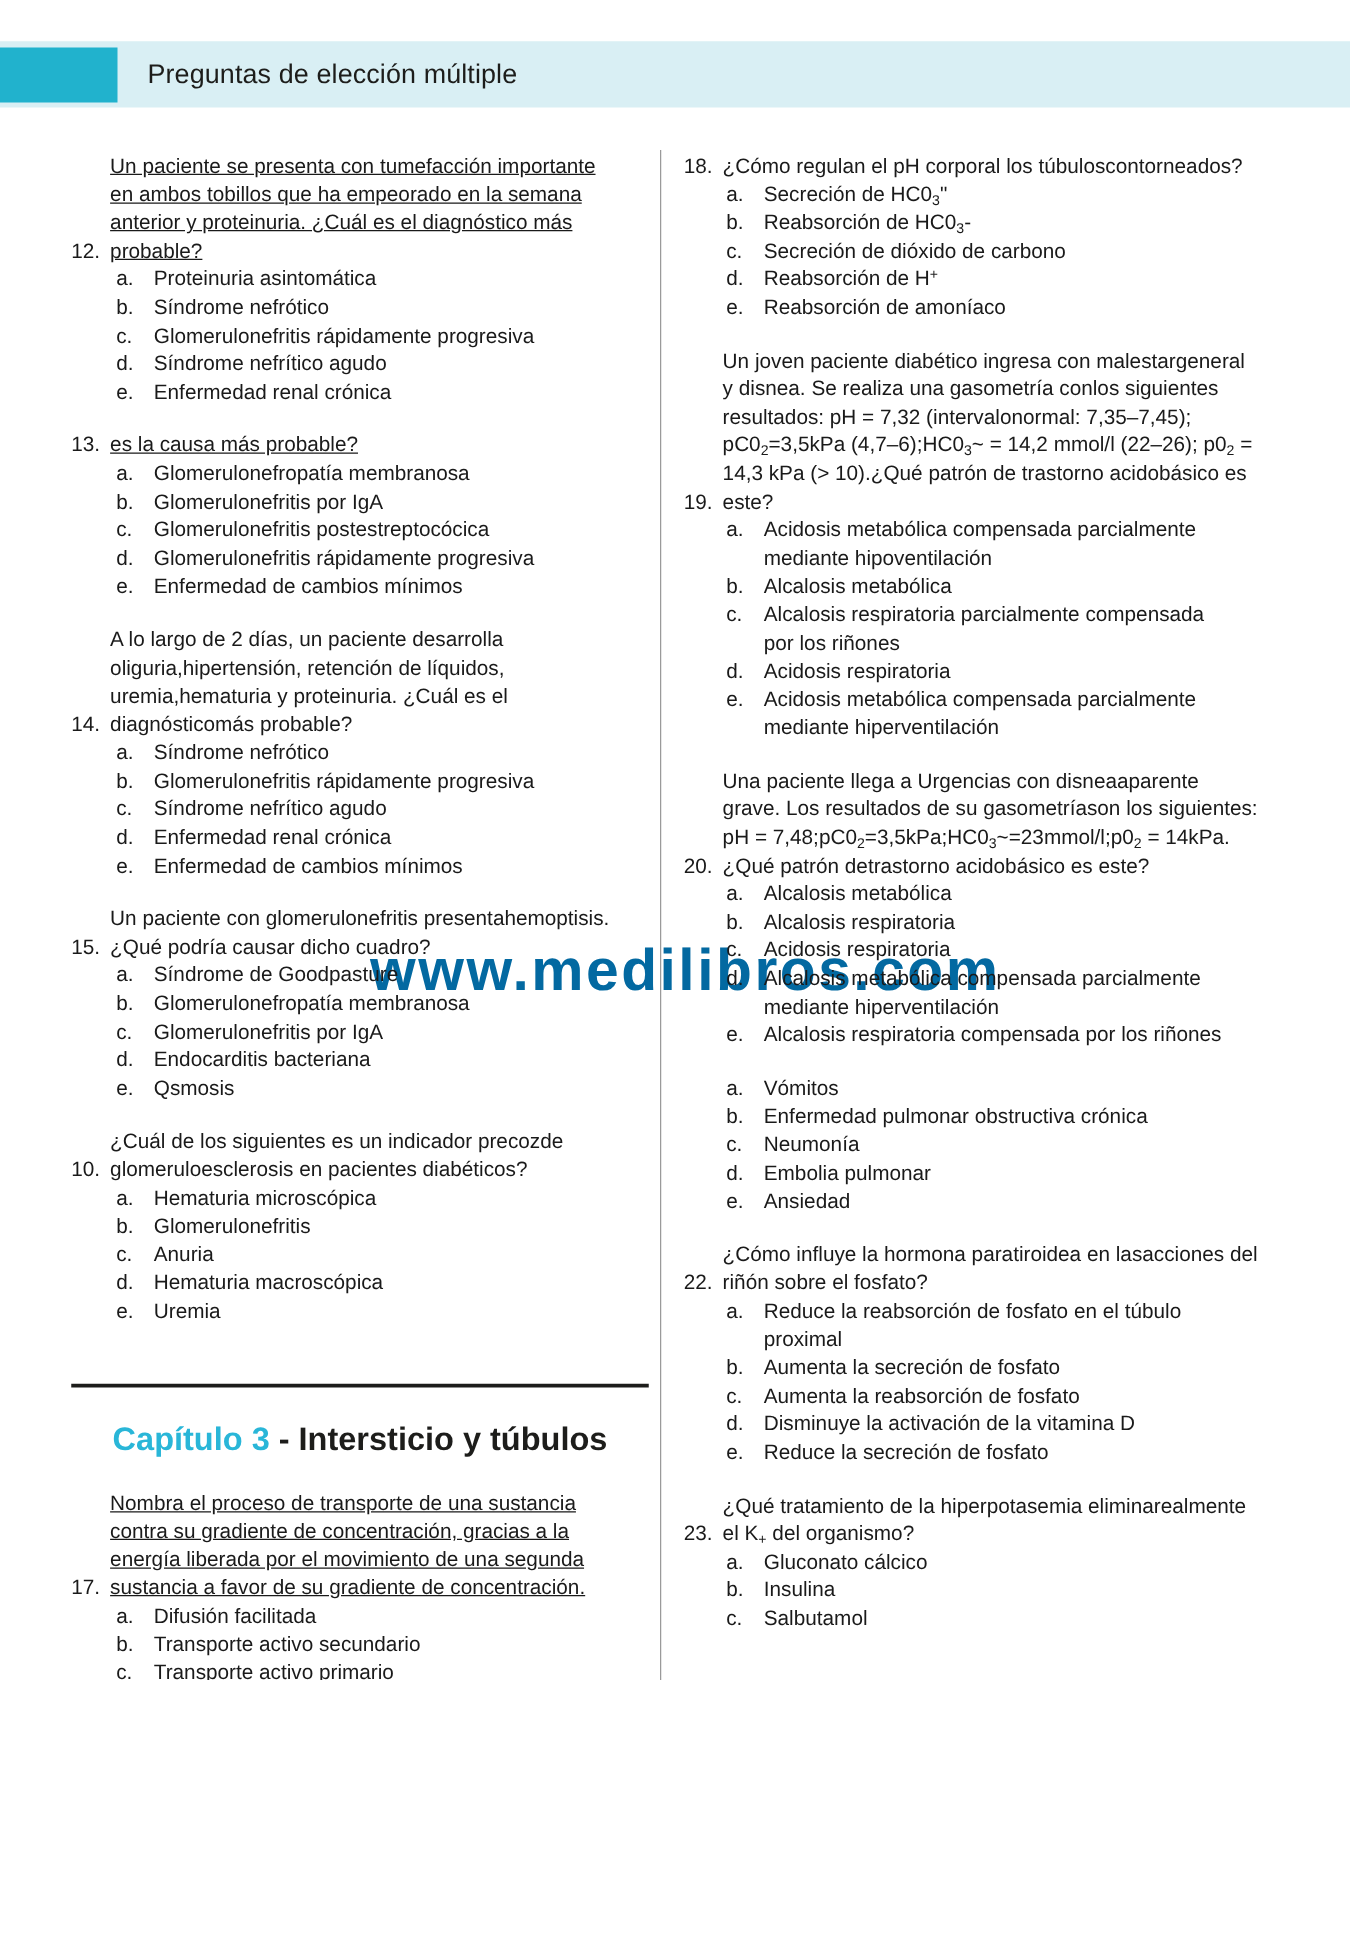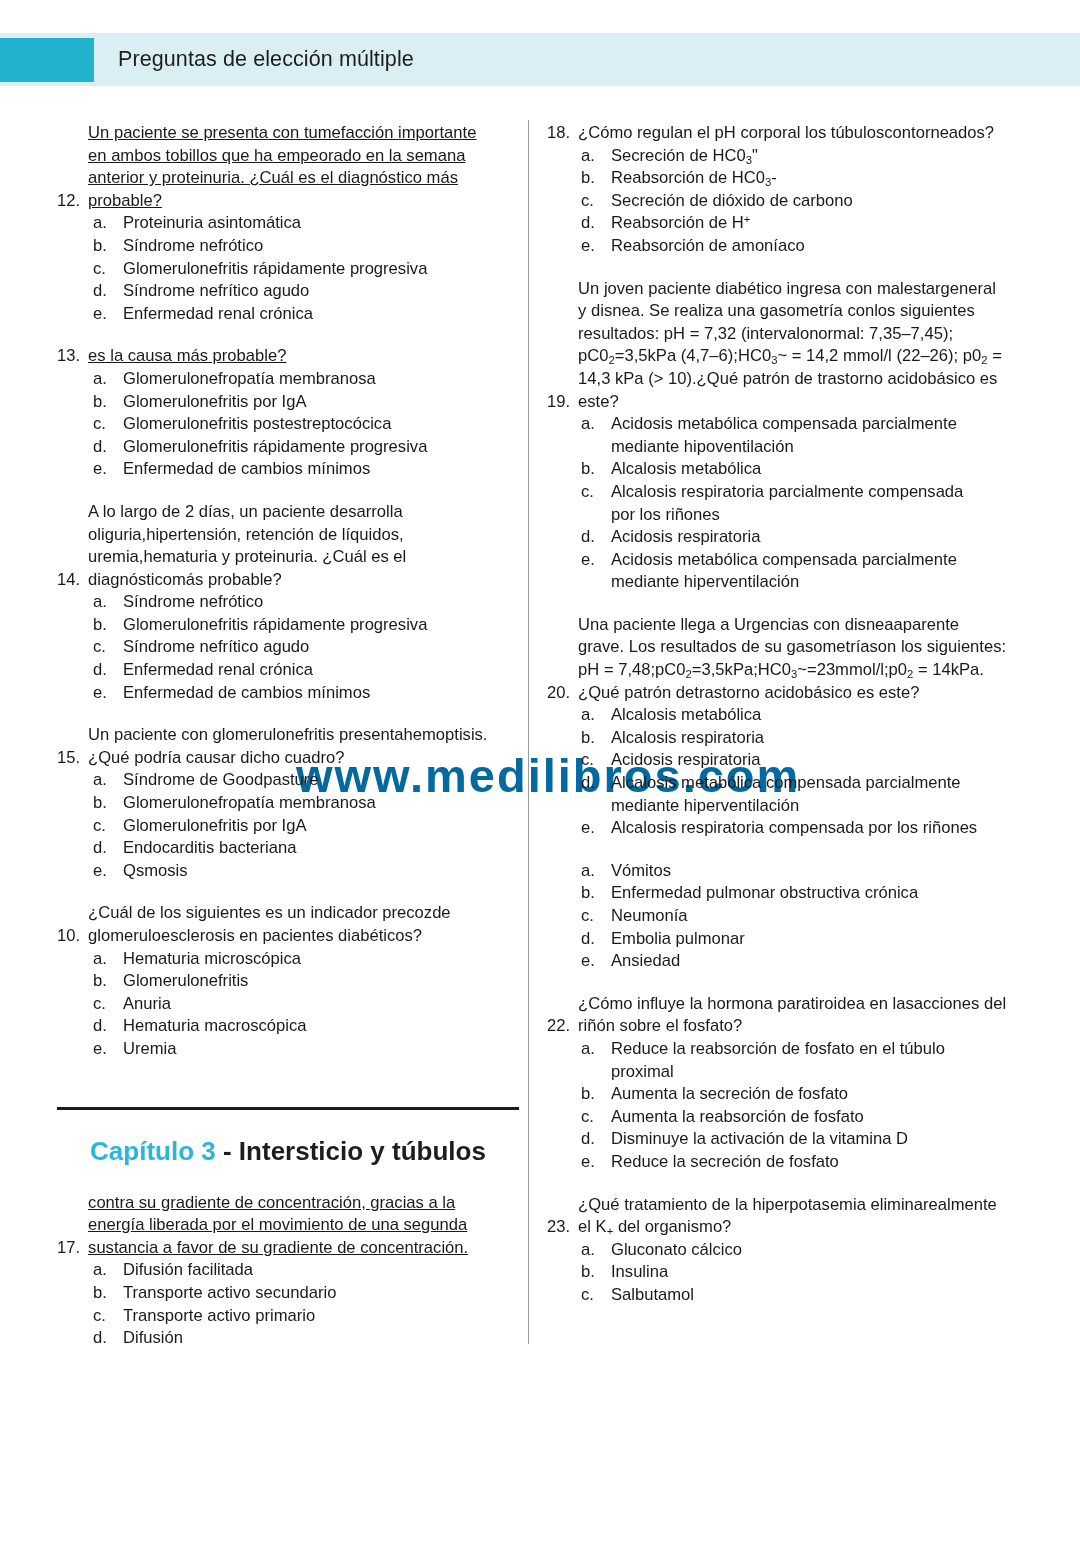--- a/index.html
+++ b/index.html
@@ -329,20 +329,21 @@
         </ul>
       </div>
       <div class="chap-block">
         <div class="chap-rule"></div>
         <div class="chap-title"><span class="num">Capítulo 3</span><span class="rest"> - Intersticio y túbulos</span></div>
       </div>
       <div class="q">
         <div class="q-head">
           <span class="q-num">17.</span>
           <span class="q-stem justify">
+            <span class="ln">Nombra el proceso de transporte de una sustancia</span>
             <span class="ln">contra su gradiente de concentración, gracias a la</span>
             <span class="ln">energía liberada por el movimiento de una segunda</span>
             <span class="ln">sustancia a favor de su gradiente de concentración.</span>
           </span>
         </div>
         <ul class="opts">
           <li class="opt">
             <span class="opt-letter">a.</span>
             <span class="opt-text">Difusión facilitada</span>
           </li>

